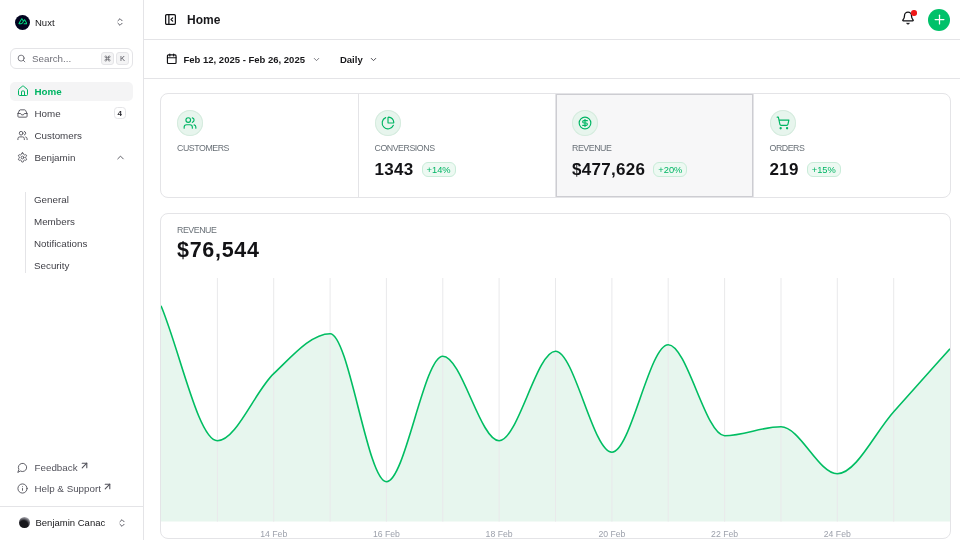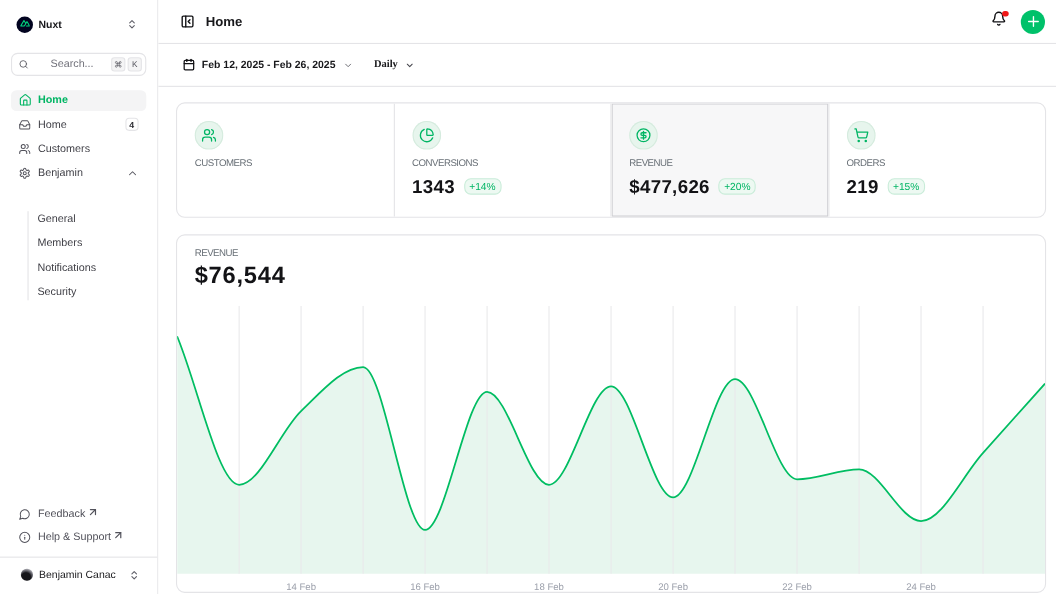--- a/index.html
+++ b/index.html
@@ -8,24 +8,24 @@
 .app { display:flex; width:960px; height:540px; }
 
 
 .sidebar { width:144px; min-width:144px; height:540px; border-right:1px solid #e4e4e7;
   display:flex; flex-direction:column; background:#fff; }
 .sb-top { padding:11.5px 10px 0 10px; }
 .sb-head { display:flex; align-items:center; height:21px; padding:0 8px 0 5px; }
 .logo { width:15px; height:15px; border-radius:50%; background:#020420; display:flex;
   align-items:center; justify-content:center; }
 .logo svg { width:9.5px; height:9.5px; }
-.sb-head .name { font-size:9.5px; font-weight:700; color:#18181b; margin-left:5px; flex:1; }
+.sb-head .name { font-size:9.5px; font-weight:400; color:#18181b; margin-left:5px; flex:1; }
 .search { margin-top:15.5px; height:20.5px; border:1px solid #e4e4e7; border-radius:6px;
   display:flex; align-items:center; padding:0 3px 0 6px; color:#71717a; }
-.search .stxt { font-size:9.8px; margin-left:6px; flex:1;text-align:center; }
+.search .stxt { font-size:9.8px; margin-left:6px; flex:1; }
 kbd { font-family:"Liberation Sans", sans-serif; font-size:7.5px; color:#52525b;
   background:#f4f4f5; border:1px solid #e4e4e7; border-radius:3px; height:13px;
   min-width:13px; display:inline-flex; align-items:center; justify-content:center;
   margin-left:2px; padding:0 2px; }
 .nav { padding:13px 10px 0 10px; }
 .nav-item { display:flex; align-items:center; height:19px; border-radius:5px;
   padding:0 7px; margin-bottom:3px; color:#3f3f46; font-size:9.8px; font-weight:500; }
 .nav-item svg { width:11px; height:11px; margin-right:6.5px; flex:none; }
 .nav-item.active { background:#f4f4f5; color:#00b564; font-weight:600; }
 .nav-item .lbl { flex:1; }
@@ -55,21 +55,21 @@
 .bellwrap .dot { position:absolute; top:-0.5px; right:-1.5px; width:5.5px; height:5.5px;
   border-radius:50%; background:#ef1717; }
 .plusbtn { width:22px; height:22px; border-radius:50%; background:#00c16a; color:#fff;
   display:flex; align-items:center; justify-content:center; }
 .toolbar { height:39px; border-bottom:1px solid #e4e4e7; display:flex; align-items:center;
   padding:0 16px; }
 .datebtn { display:flex; align-items:center; color:#18181b; font-size:9.5px; font-weight:600; padding:0 6px;text-align:center; }
 .datebtn svg { margin-right:6px; }
 .datebtn .chev { margin-left:7px; }
 .daily { display:flex; align-items:center; color:#18181b; font-size:9.5px; font-weight:600;
-  margin-left:7px;font-family:Liberation Serif, serif; }
+  margin-left:7px; }
 .daily .chev { margin-left:6px; }
 
 .content { padding:14px 9px 0 16px; }
 
 .stats { display:flex; border:1px solid #e4e4e7; border-radius:8px; background:#fff;
   height:105px; overflow:hidden; }
 .stat { flex:1; padding:16px 16px; position:relative; }
 .stat + .stat { border-left:1px solid #e4e4e7; }
 .stat.sel { background:#f7f7f8; box-shadow:inset 0 0 0 1px #cdcdd2; }
 .icirc { width:26px; height:26px; border-radius:50%; background:#e7f5ed; box-shadow:inset 0 0 0 1px #d5ebde; display:flex;

